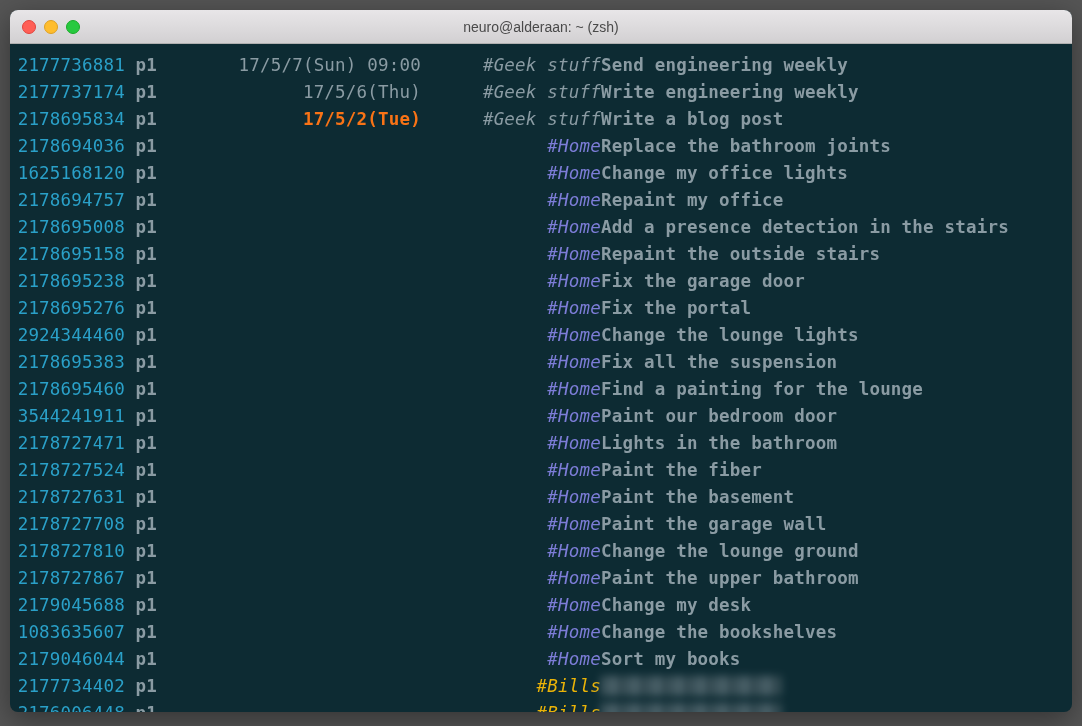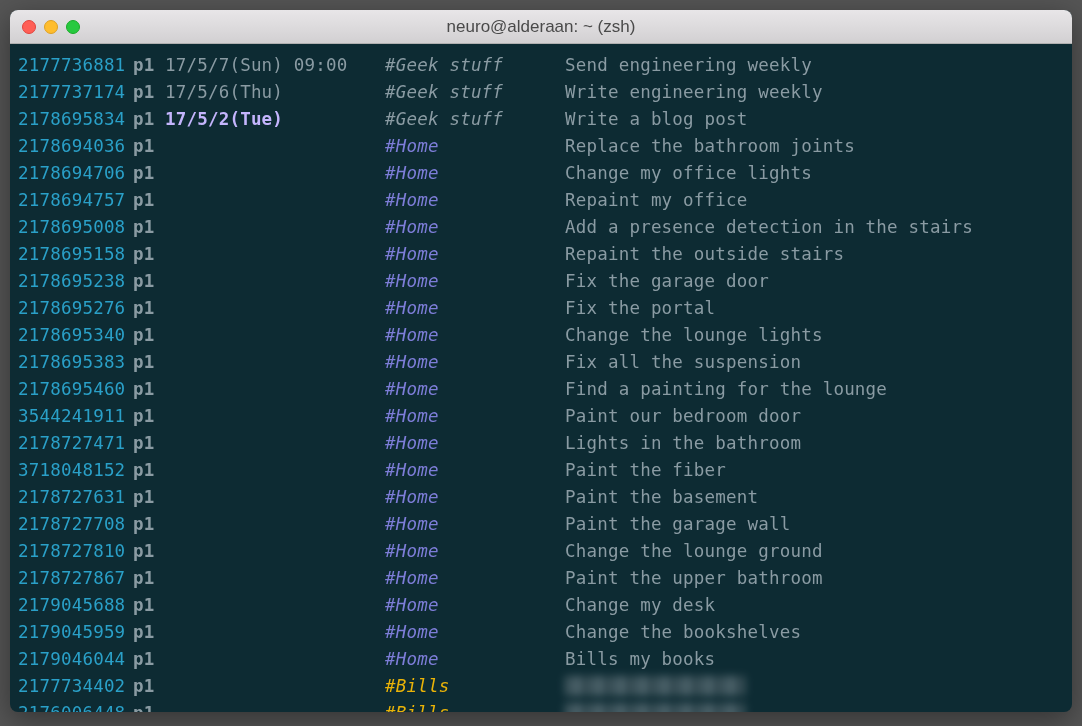--- a/index.html
+++ b/index.html
@@ -44,97 +44,98 @@
       height: 14px;
       border-radius: 50%;
     }
     .tl-red { background: #ff5f56; border: 0.5px solid #e0443e; }
     .tl-yellow { background: #ffbd2e; border: 0.5px solid #dea123; }
     .tl-green { background: #27c93f; border: 0.5px solid #1aab29; }
     .title {
       flex: 1;
       text-align: center;
       color: #4a4a4a;
-      font-size: 17px;
+      font-size: 14px;
       font-family: -apple-system, BlinkMacSystemFont, 'Segoe UI', sans-serif;
       font-weight: 400;
     }
     .terminal-body {
-      padding: 8px 8px;
+      padding: 8px 0;
       font-size: 17.5px;
       line-height: 27px;
       color: #93a1a1;
       letter-spacing: 0.2px;
       flex: 1;
       overflow: hidden;
+      text-align: right;
     }
     .row {
       white-space: pre;
       display: flex;
     }
     .id { color: #2aa0c8; }
     .pri { color: #8a9ba3; font-weight: bold; }
     .date { color: #8a9ba3; }
-    .date-overdue { color: #c4b5fd; font-weight: bold; }
+    .date-overdue { color: #f97316; font-weight: bold; }
     .tag-geek { color: #8a9ba3; }
     .tag-home { color: #7d7dd8; }
     .tag-bills { color: #eab308; }
     .task { color: #8a9ba3; }
     .blurred {
       display: inline-block;
       min-width: 180px;
       height: 20px;
       vertical-align: middle;
       background: repeating-linear-gradient(90deg,
         #6a7b82 0px, #6a7b82 6px,
         #4a5b62 6px, #4a5b62 10px,
         #8a9ba3 10px, #8a9ba3 16px,
         #3a4b52 16px, #3a4b52 22px);
       filter: blur(4px);
       opacity: 0.6;
       margin-top: 3px;
     }
     .col-id { display: inline-block; width: 115px; }
     .col-pri { display: inline-block; width: 32px; }
-    .col-date { display: inline-block; width: 220px; }
+    .col-date { display: inline-block; width: 220px; margin-left: 44px; }
     .col-tag { display: inline-block; width: 180px; font-style: italic; }
-    .col-task { display: inline-block; }
+    .col-task { display: inline-block; font-weight: bold; }
   </style>
 </head>
 <body>
 
 <div class="terminal-window">
   <div class="titlebar">
     <div class="traffic-lights">
       <div class="traffic-light tl-red"></div>
       <div class="traffic-light tl-yellow"></div>
       <div class="traffic-light tl-green"></div>
     </div>
     <div class="title">neuro@alderaan: ~ (zsh)</div>
   </div>
   <div class="terminal-body" id="tbody">
   <div class="row"><span class="col-id id">2177736881</span><span class="col-pri pri">p1</span><span class="col-date date">17/5/7(Sun) 09:00</span><span class="col-tag tag-geek">#Geek stuff</span><span class="col-task task">Send engineering weekly</span></div>
       <div class="row"><span class="col-id id">2177737174</span><span class="col-pri pri">p1</span><span class="col-date date">17/5/6(Thu)</span><span class="col-tag tag-geek">#Geek stuff</span><span class="col-task task">Write engineering weekly</span></div>
       <div class="row"><span class="col-id id">2178695834</span><span class="col-pri pri">p1</span><span class="col-date date-overdue">17/5/2(Tue)</span><span class="col-tag tag-geek">#Geek stuff</span><span class="col-task task">Write a blog post</span></div>
       <div class="row"><span class="col-id id">2178694036</span><span class="col-pri pri">p1</span><span class="col-date date"></span><span class="col-tag tag-home">#Home</span><span class="col-task task">Replace the bathroom joints</span></div>
-      <div class="row"><span class="col-id id">2178694706</span><span class="col-pri pri">p1</span><span class="col-date date"></span><span class="col-tag tag-home">#Home</span><span class="col-task task">Change my office lights</span></div>
+      <div class="row"><span class="col-id id">1625168120</span><span class="col-pri pri">p1</span><span class="col-date date"></span><span class="col-tag tag-home">#Home</span><span class="col-task task">Change my office lights</span></div>
       <div class="row"><span class="col-id id">2178694757</span><span class="col-pri pri">p1</span><span class="col-date date"></span><span class="col-tag tag-home">#Home</span><span class="col-task task">Repaint my office</span></div>
       <div class="row"><span class="col-id id">2178695008</span><span class="col-pri pri">p1</span><span class="col-date date"></span><span class="col-tag tag-home">#Home</span><span class="col-task task">Add a presence detection in the stairs</span></div>
       <div class="row"><span class="col-id id">2178695158</span><span class="col-pri pri">p1</span><span class="col-date date"></span><span class="col-tag tag-home">#Home</span><span class="col-task task">Repaint the outside stairs</span></div>
       <div class="row"><span class="col-id id">2178695238</span><span class="col-pri pri">p1</span><span class="col-date date"></span><span class="col-tag tag-home">#Home</span><span class="col-task task">Fix the garage door</span></div>
       <div class="row"><span class="col-id id">2178695276</span><span class="col-pri pri">p1</span><span class="col-date date"></span><span class="col-tag tag-home">#Home</span><span class="col-task task">Fix the portal</span></div>
-      <div class="row"><span class="col-id id">2178695340</span><span class="col-pri pri">p1</span><span class="col-date date"></span><span class="col-tag tag-home">#Home</span><span class="col-task task">Change the lounge lights</span></div>
+      <div class="row"><span class="col-id id">2924344460</span><span class="col-pri pri">p1</span><span class="col-date date"></span><span class="col-tag tag-home">#Home</span><span class="col-task task">Change the lounge lights</span></div>
       <div class="row"><span class="col-id id">2178695383</span><span class="col-pri pri">p1</span><span class="col-date date"></span><span class="col-tag tag-home">#Home</span><span class="col-task task">Fix all the suspension</span></div>
       <div class="row"><span class="col-id id">2178695460</span><span class="col-pri pri">p1</span><span class="col-date date"></span><span class="col-tag tag-home">#Home</span><span class="col-task task">Find a painting for the lounge</span></div>
       <div class="row"><span class="col-id id">3544241911</span><span class="col-pri pri">p1</span><span class="col-date date"></span><span class="col-tag tag-home">#Home</span><span class="col-task task">Paint our bedroom door</span></div>
       <div class="row"><span class="col-id id">2178727471</span><span class="col-pri pri">p1</span><span class="col-date date"></span><span class="col-tag tag-home">#Home</span><span class="col-task task">Lights in the bathroom</span></div>
-      <div class="row"><span class="col-id id">3718048152</span><span class="col-pri pri">p1</span><span class="col-date date"></span><span class="col-tag tag-home">#Home</span><span class="col-task task">Paint the fiber</span></div>
+      <div class="row"><span class="col-id id">2178727524</span><span class="col-pri pri">p1</span><span class="col-date date"></span><span class="col-tag tag-home">#Home</span><span class="col-task task">Paint the fiber</span></div>
       <div class="row"><span class="col-id id">2178727631</span><span class="col-pri pri">p1</span><span class="col-date date"></span><span class="col-tag tag-home">#Home</span><span class="col-task task">Paint the basement</span></div>
       <div class="row"><span class="col-id id">2178727708</span><span class="col-pri pri">p1</span><span class="col-date date"></span><span class="col-tag tag-home">#Home</span><span class="col-task task">Paint the garage wall</span></div>
       <div class="row"><span class="col-id id">2178727810</span><span class="col-pri pri">p1</span><span class="col-date date"></span><span class="col-tag tag-home">#Home</span><span class="col-task task">Change the lounge ground</span></div>
       <div class="row"><span class="col-id id">2178727867</span><span class="col-pri pri">p1</span><span class="col-date date"></span><span class="col-tag tag-home">#Home</span><span class="col-task task">Paint the upper bathroom</span></div>
       <div class="row"><span class="col-id id">2179045688</span><span class="col-pri pri">p1</span><span class="col-date date"></span><span class="col-tag tag-home">#Home</span><span class="col-task task">Change my desk</span></div>
-      <div class="row"><span class="col-id id">2179045959</span><span class="col-pri pri">p1</span><span class="col-date date"></span><span class="col-tag tag-home">#Home</span><span class="col-task task">Change the bookshelves</span></div>
-      <div class="row"><span class="col-id id">2179046044</span><span class="col-pri pri">p1</span><span class="col-date date"></span><span class="col-tag tag-home">#Home</span><span class="col-task task">Bills my books</span></div>
+      <div class="row"><span class="col-id id">1083635607</span><span class="col-pri pri">p1</span><span class="col-date date"></span><span class="col-tag tag-home">#Home</span><span class="col-task task">Change the bookshelves</span></div>
+      <div class="row"><span class="col-id id">2179046044</span><span class="col-pri pri">p1</span><span class="col-date date"></span><span class="col-tag tag-home">#Home</span><span class="col-task task">Sort my books</span></div>
       <div class="row"><span class="col-id id">2177734402</span><span class="col-pri pri">p1</span><span class="col-date date"></span><span class="col-tag tag-bills">#Bills</span><span class="blurred"></span></div>
       <div class="row"><span class="col-id id">2176006448</span><span class="col-pri pri">p1</span><span class="col-date date"></span><span class="col-tag tag-bills">#Bills</span><span class="blurred"></span></div>
     </div>
 </div>
 
 </body></html>

